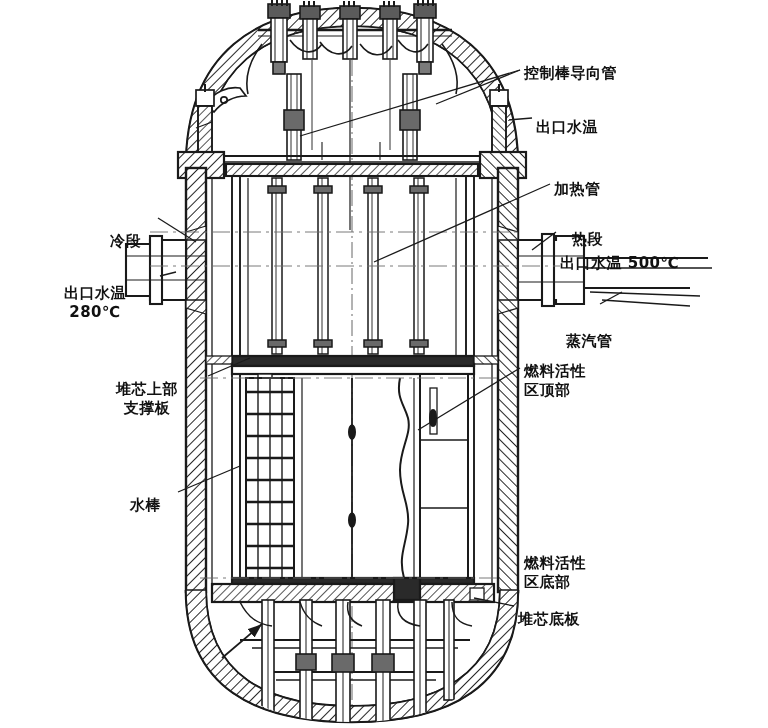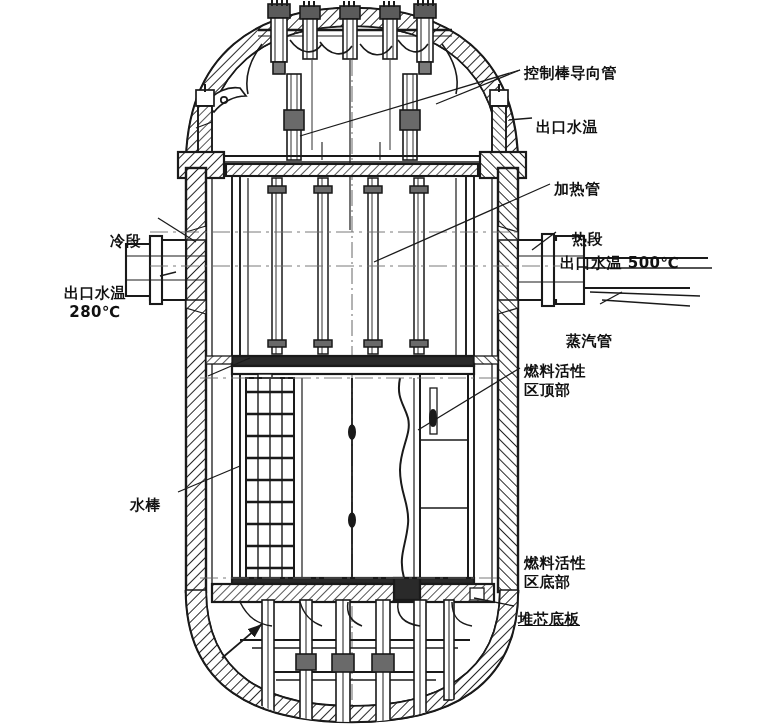--- a/index.html
+++ b/index.html
@@ -454,24 +454,26 @@
 
   <div class="lbl" style="left:64px; top:272px; text-align:center;">出口水温
 280℃</div>
 
   <div class="lbl" style="left:572px; top:218px; text-align:left;">热段</div>
 
   <div class="lbl" style="left:560px; top:242px; text-align:left;">出口水温 500℃</div>
 
   <div class="lbl" style="left:566px; top:320px; text-align:right;">蒸汽管</div>
 
+  <div class="lbl" style="left:116px; top:368px; text-align:center;">堆芯上部
+支撑板</div>
 
   <div class="lbl" style="left:524px; top:350px; text-align:left;">燃料活性
 区顶部</div>
 
   <div class="lbl" style="left:130px; top:484px; text-align:left;">水棒</div>
 
   <div class="lbl" style="left:524px; top:542px; text-align:left;">燃料活性
 区底部</div>
 
-  <div class="lbl" style="left:518px; top:598px; text-align:center;text-decoration:underline;">堆芯底板</div>
+  <div class="lbl" style="left:518px; top:598px; text-align:center;">堆芯底板</div>
 
 </div>
 
 </body></html>

